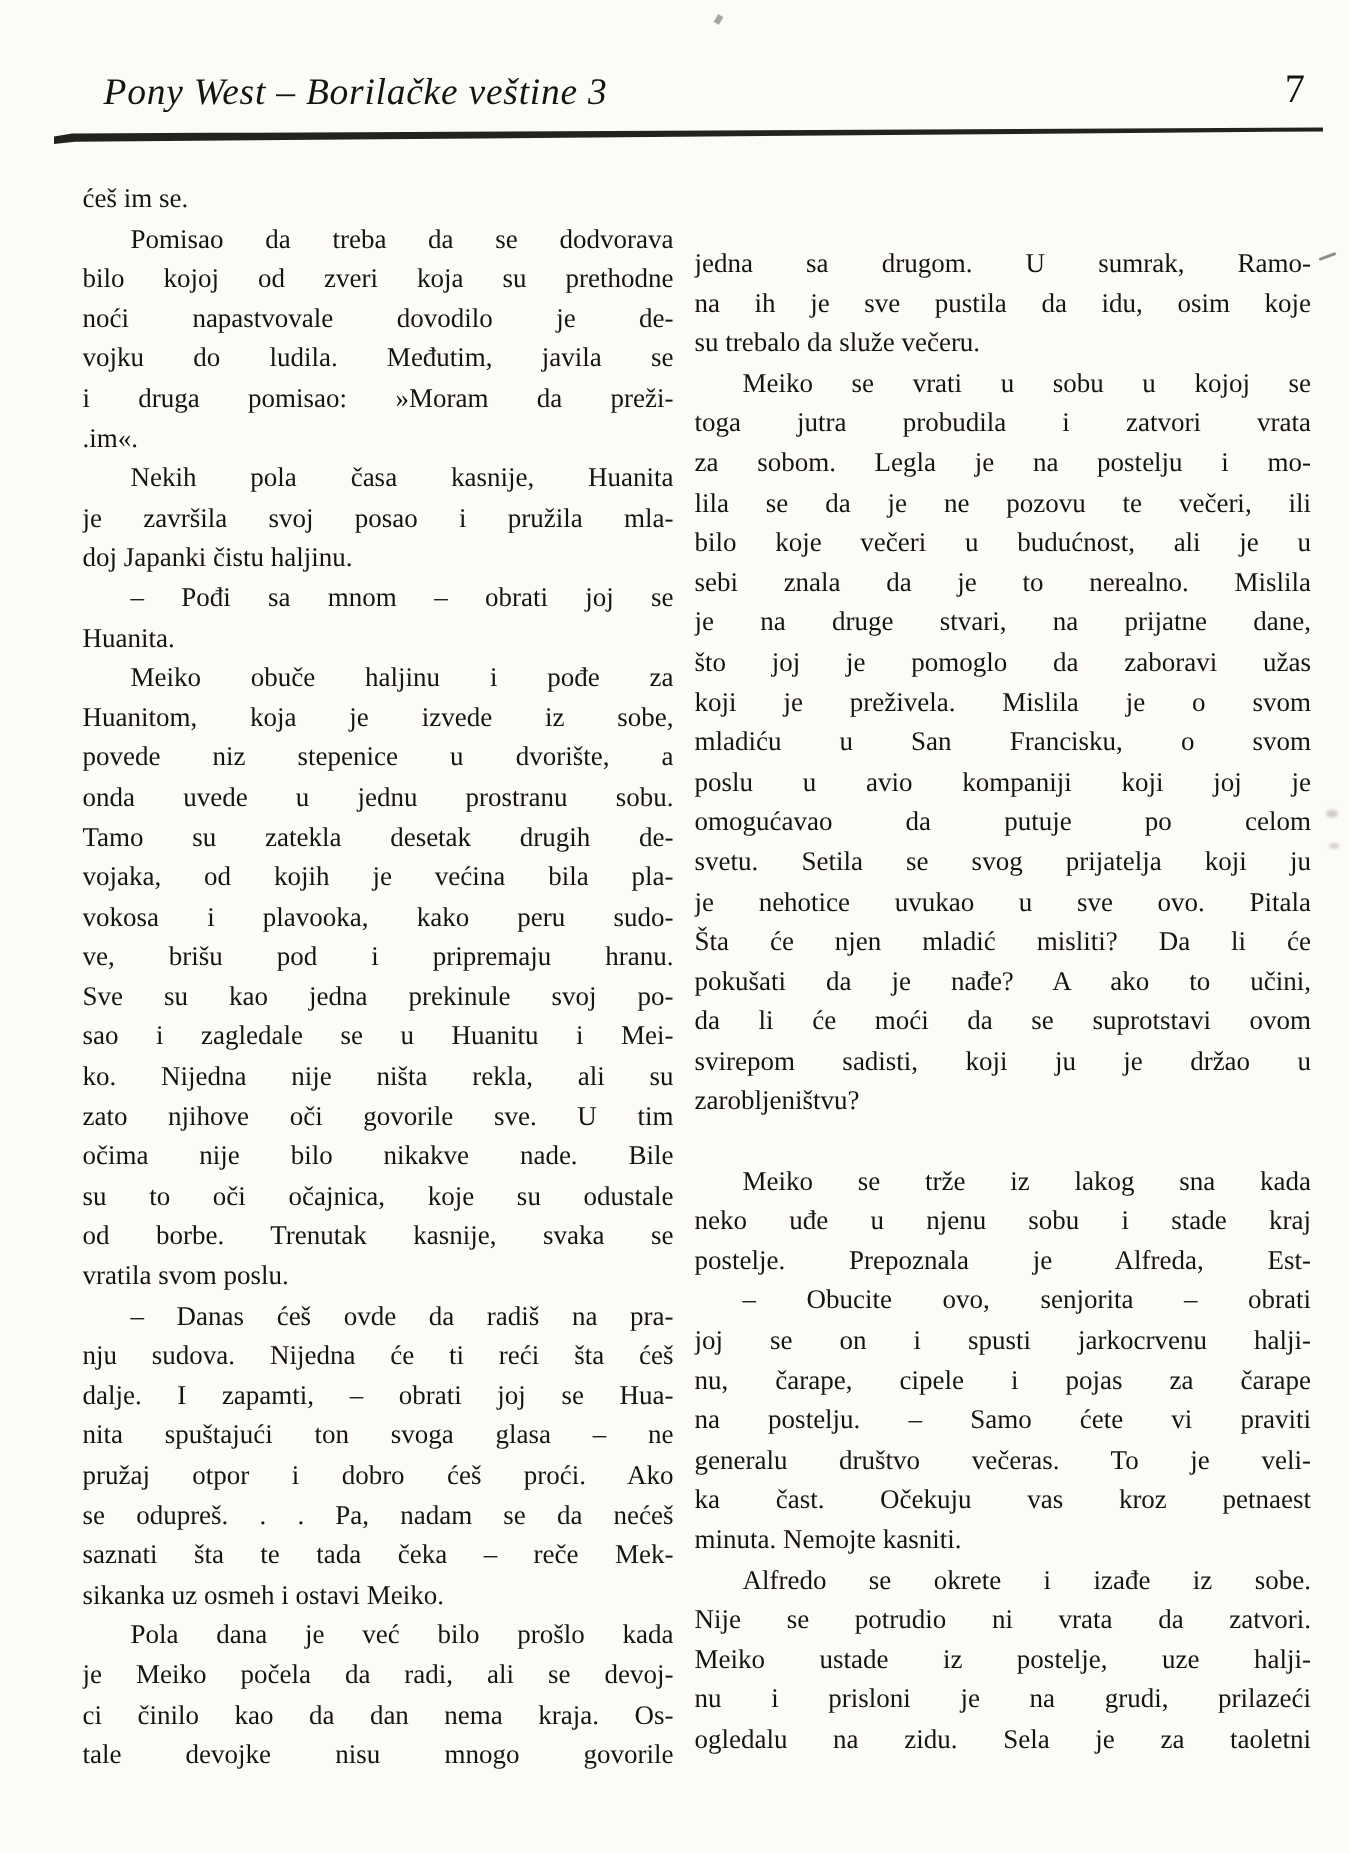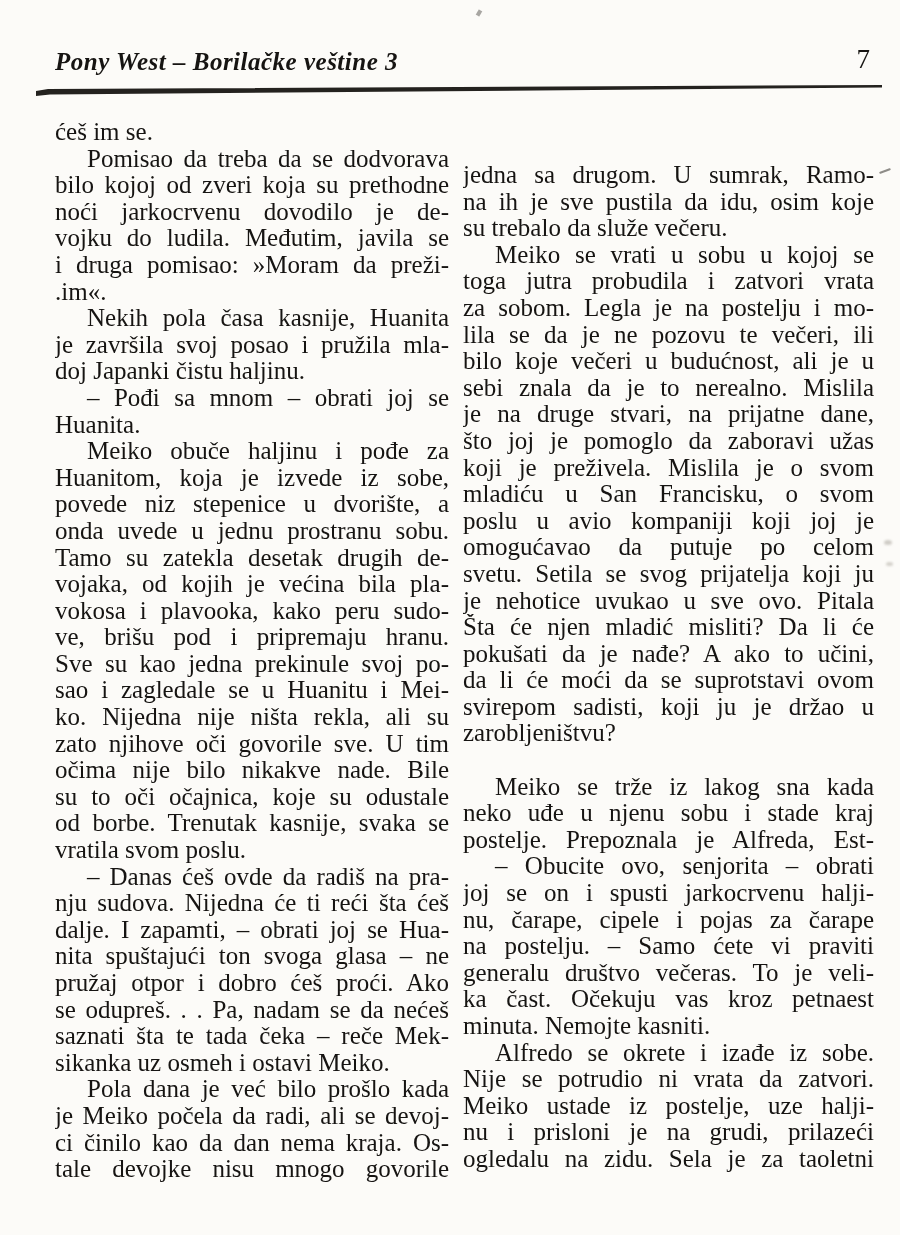--- a/index.html
+++ b/index.html
@@ -8,45 +8,45 @@
     position: relative;
     width: 900px;
     height: 1235px;
     background: #fcfbf8;
     overflow: hidden;
     font-family: "Liberation Serif", "DejaVu Serif", serif;
     color: #161412;
   }
   .running-title {
     position: absolute;
-    left: 55px;
+    left: 69px;
     top: 48px;
     font-style: italic;
-    font-weight: bold;
+    font-weight: normal;
     font-size: 25px;
     letter-spacing: 0.5px;
     white-space: nowrap;
   }
   .page-number {
     position: absolute;
     right: 30px;
     top: 44px;
     font-size: 27px;
   }
   .rule {
     position: absolute;
     left: 36px;
     top: 82px;
     width: 846px;
     height: 16px;
   }
   .col {
     position: absolute;
     top: 119px;
-    font-size: 25px;
+    font-size: 18px;
     line-height: 26.6px;
   }
   .col-left  { left: 55px;  width: 394px; }
   .col-right { left: 463px; width: 411px; margin-top: 43px; }
   .para { margin: 0; }
   .para.space-before { margin-top: 26.6px; }
   .line {
     text-align: justify;
     text-align-last: justify;
     white-space: normal;
@@ -101,21 +101,21 @@
   </svg>
 
   <main>
     <div class="col col-left" id="col-left">
         <div class="para">
           <div class="line last">ćeš im se.</div>
         </div>
         <div class="para">
           <div class="line indent">Pomisao da treba da se dodvorava</div>
           <div class="line">bilo kojoj od zveri koja su prethodne</div>
-          <div class="line">noći jarkocrvenu dovodilo je de-</div>
+          <div class="line">noći napastvovale dovodilo je de-</div>
           <div class="line">vojku do ludila. Međutim, javila se</div>
           <div class="line">i druga pomisao: »Moram da preži-</div>
           <div class="line last">.im«.</div>
         </div>
         <div class="para">
           <div class="line indent">Nekih pola časa kasnije, Huanita</div>
           <div class="line">je završila svoj posao i pružila mla-</div>
           <div class="line last">doj Japanki čistu haljinu.</div>
         </div>
         <div class="para">

